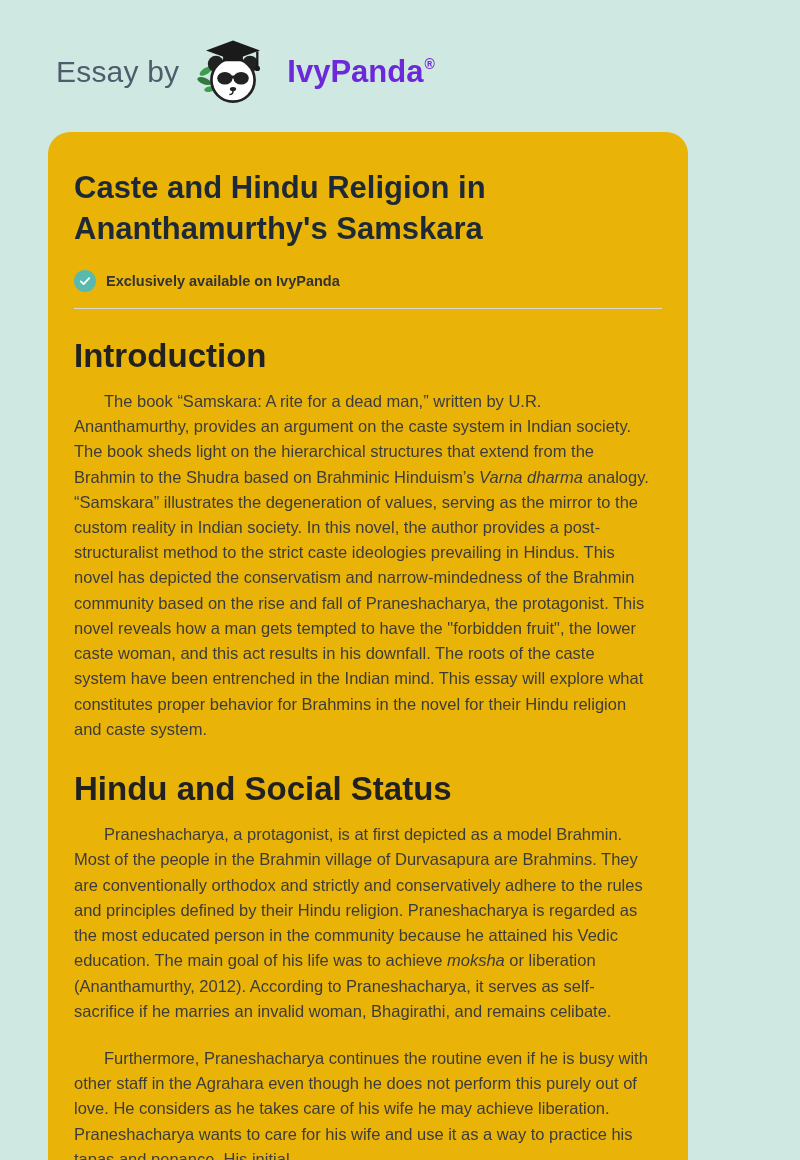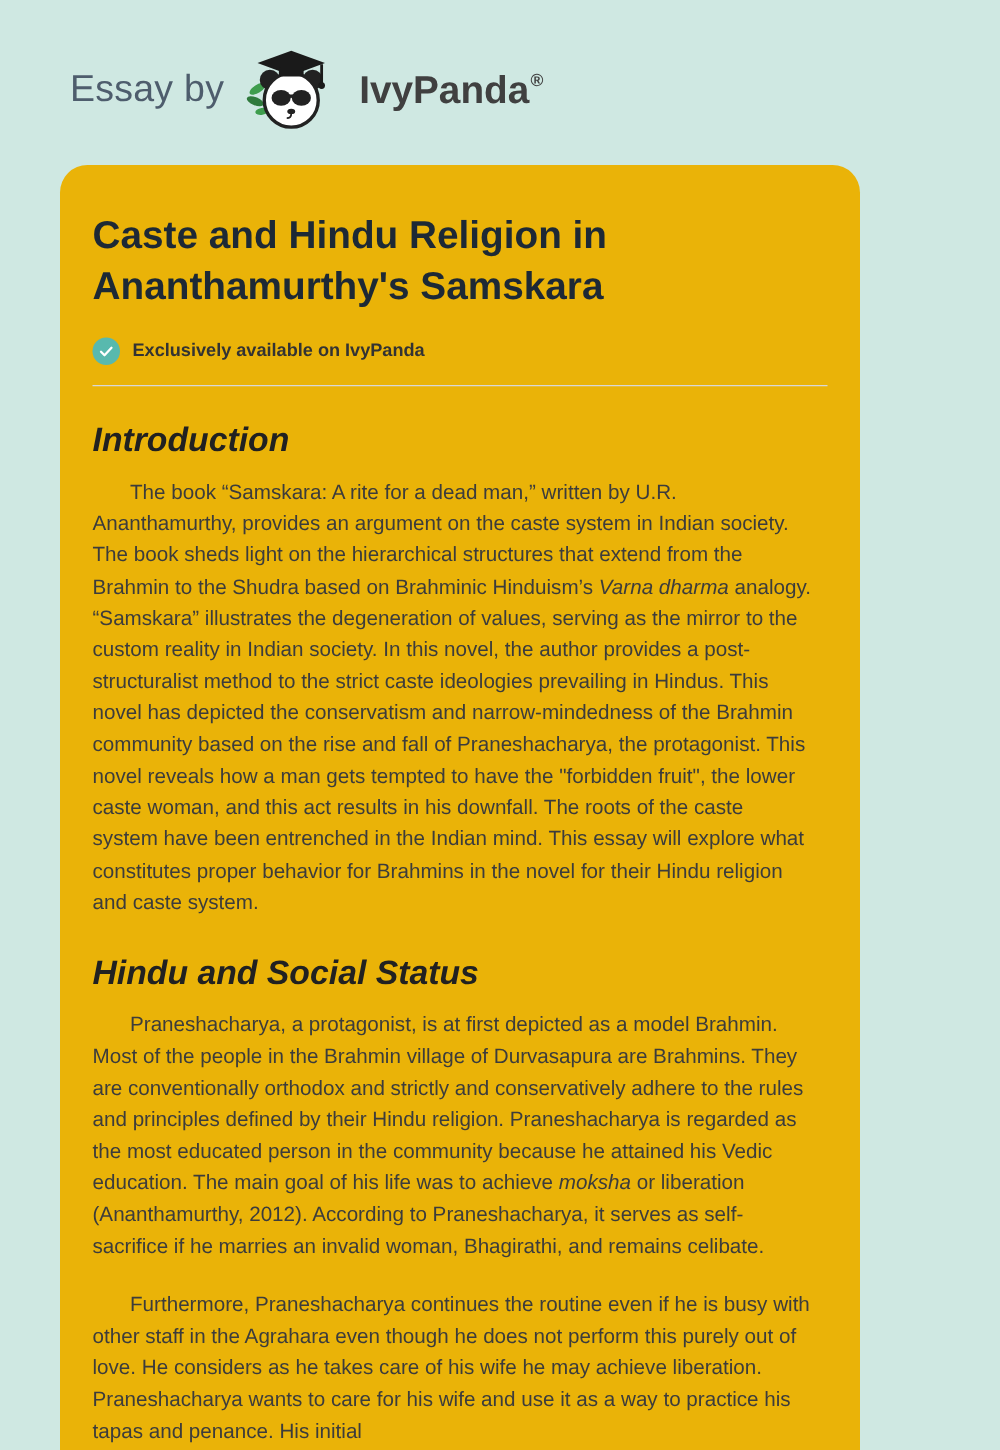--- a/index.html
+++ b/index.html
@@ -23,21 +23,21 @@
   .essay-by {
     font-size: 30px;
     font-weight: 400;
     color: #4e5d6d;
     letter-spacing: 0.2px;
   }
   .logo { display: inline-flex; align-items: center; margin: 0 2px; }
   .brand {
     font-size: 31px;
     font-weight: 700;
-    color: #404040;
+    color: #6d28d9;
     display: inline-flex;
     align-items: flex-start;
   }
   .brand .reg {
     font-size: 14px;
     font-weight: 700;
     margin-top: 2px;
     margin-left: 1px;
   }
 
@@ -76,25 +76,24 @@
     font-size: 14.5px;
     font-weight: 700;
     color: #333;
   }
   .divider {
     border: none;
     border-top: 1px solid #d8d8d8;
     margin: 14px 0 6px 0;
   }
   h2.section-heading {
-    font-size: 27px;
+    font-size: 33px;
     font-weight: 700;
     color: #212121;
     margin: 28px 0 14px 0;
-    font-style: italic;
   }
   p.body-text {
     font-size: 16.5px;
     line-height: 1.53;
     color: #3c3c3c;
     text-indent: 30px;
     margin: 0 12px 22px 0;
   }
   p.body-text em { font-style: italic; }
 </style>

